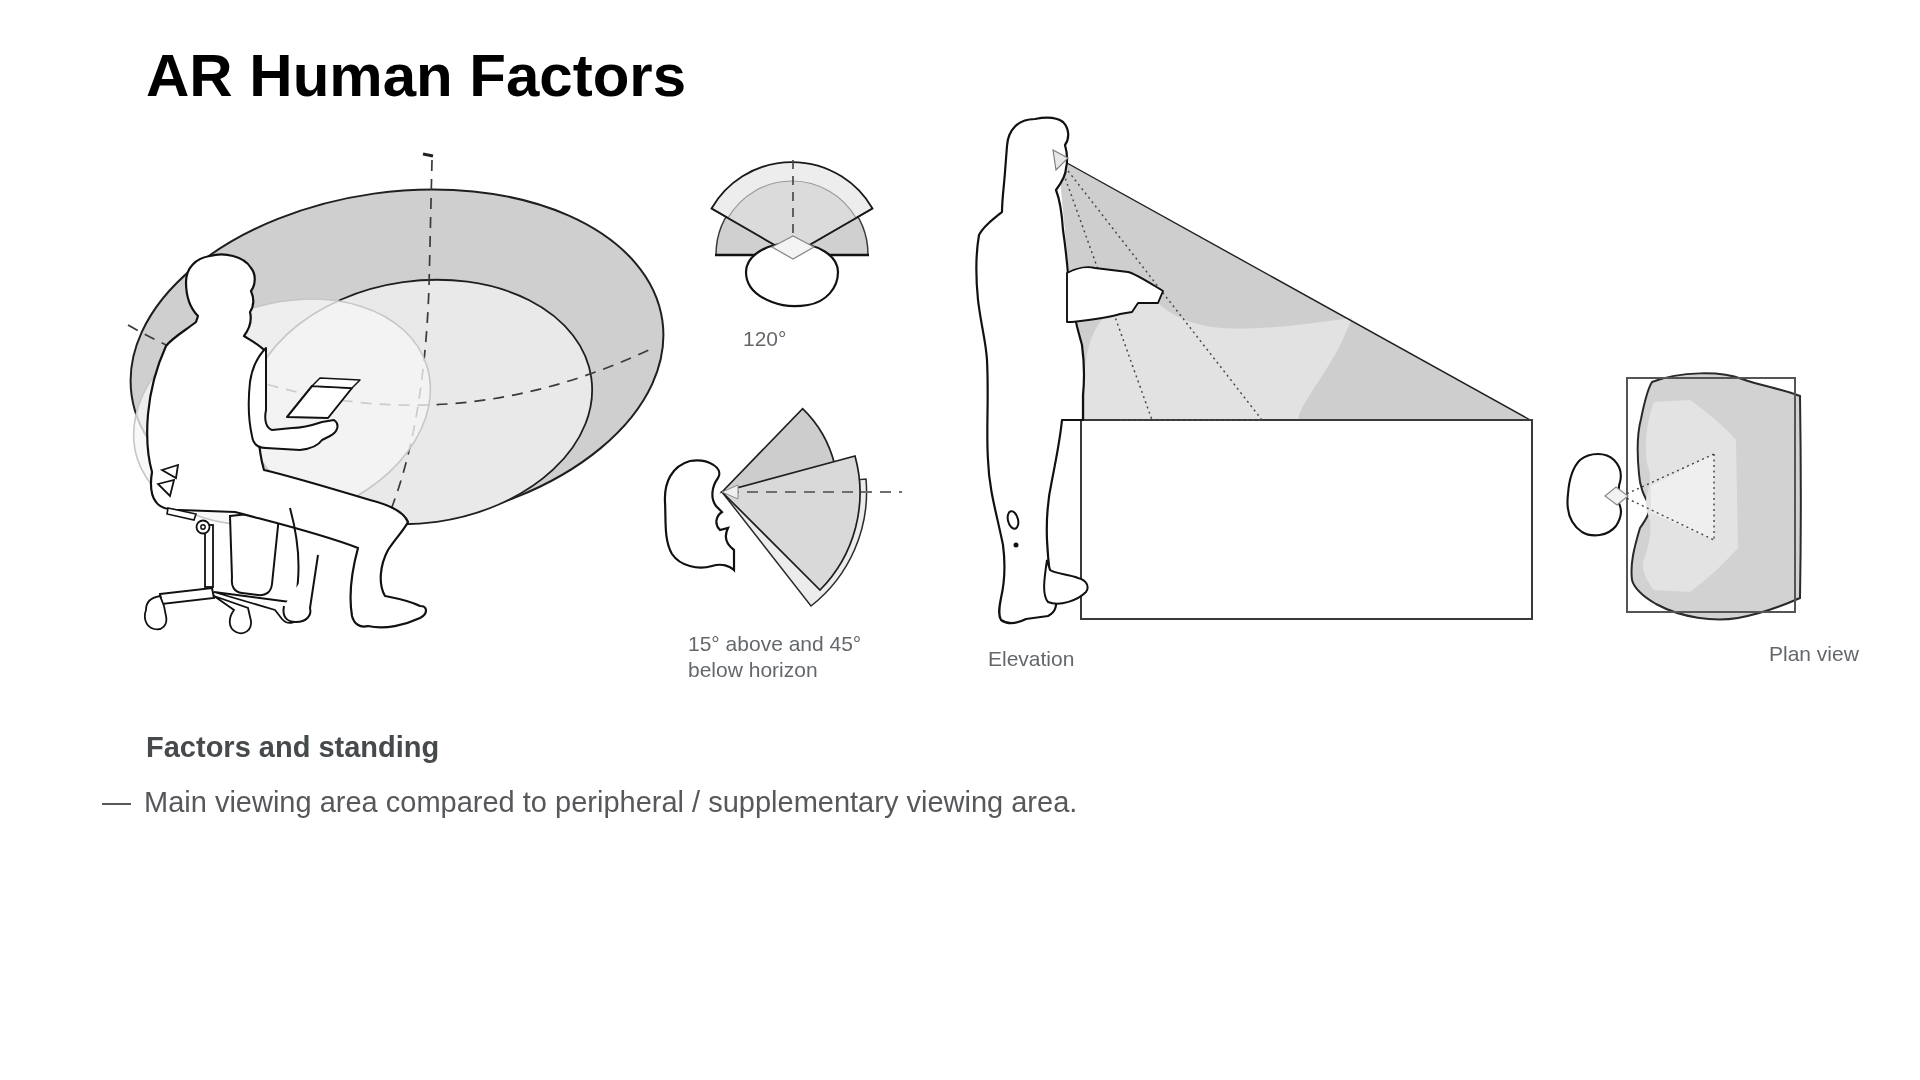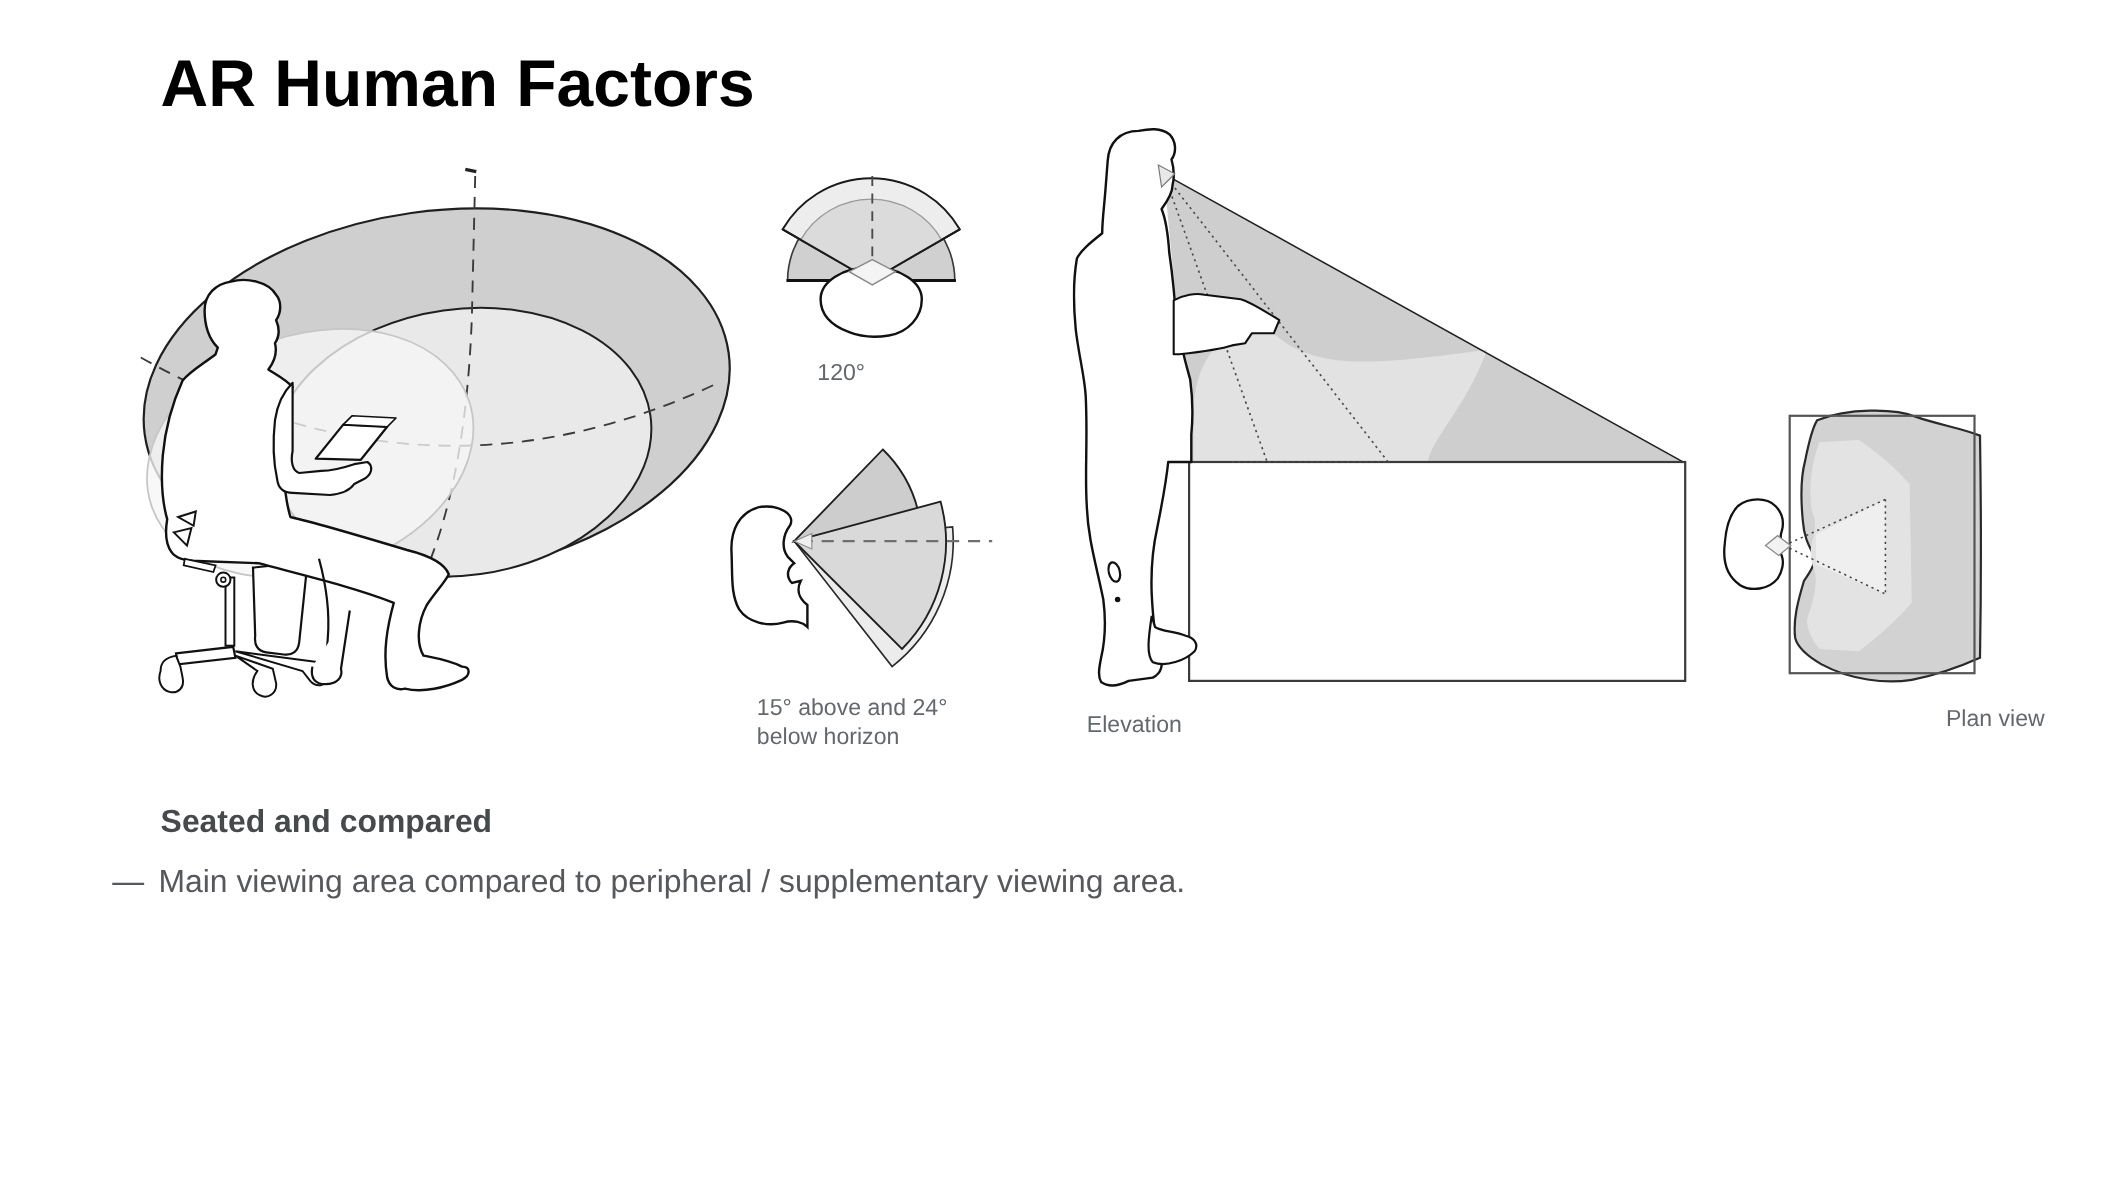--- a/index.html
+++ b/index.html
@@ -91,21 +91,21 @@
 <svg class="abs" style="left:650px;top:390px" width="260" height="225" viewBox="0 0 260 225">
   <path d="M 40,71 C 22,76 14,92 15,112 C 16,132 14,150 22,164 C 30,176 48,180 62,176
            C 72,173 80,176 84,180 L 84,160 C 76,154 74,146 78,138 L 70,140
            C 64,134 66,126 72,122 L 66,116 C 60,108 62,96 68,88 C 74,78 58,68 40,71 Z" fill="#ffffff" stroke="#111" stroke-width="2.2"></path>
   <path d="M 72,102 L 216,89 A 145,145 0 0 1 161,216 Z" fill="#ececec" stroke="#2a2a2a" stroke-width="1.5"></path>
   <path d="M 72,102 L 152.6,18.6 A 116,116 0 0 1 184.5,73.9 Z" fill="#cdcdcd" stroke="#1f1f1f" stroke-width="1.7"></path>
   <path d="M 72,102 L 205,66 A 138,138 0 0 1 170,200 Z" fill="#d9d9d9" stroke="#1f1f1f" stroke-width="1.7"></path>
   <path d="M 78,102 L 252,102" stroke="#6f6f6f" stroke-width="2" stroke-dasharray="11 8"></path>
   <path d="M 72,102 L 88,95 L 88,109 Z" fill="#efefef" stroke="#8a8a8a" stroke-width="1"></path>
 </svg>
-<div class="abs fig-label lbl-side">15° above and 24° below horizon</div>
+<div class="abs fig-label lbl-side">15° above and 45° below horizon</div>
 
 <svg class="abs" style="left:975px;top:110px" width="585" height="530" viewBox="0 0 585 530">
   <g>
     <path d="M 83,48 L 557,311 L 108,311 Z" fill="#cecece"></path>
     <path d="M 110,311 L 110,258 C 115,215 130,195 175,186 C 215,226 260,224 377,208
              C 357,262 325,290 323,311 Z" fill="#e2e2e2"></path>
     <path d="M 83,48 L 557,311" stroke="#1f1f1f" stroke-width="1.4"></path>
   </g>
   <rect x="106" y="310" width="451" height="199" fill="#ffffff" stroke="#3a3a3a" stroke-width="2"></rect>
   <g stroke="#4a4a4a" stroke-width="1.5" stroke-dasharray="2 3.5" fill="none">
@@ -157,17 +157,17 @@
     <path d="M 154,94 L 154,180"></path>
   </g>
   <path d="M 20,100 C 30,92 46,92 54,100 C 60,106 62,114 60,122
            C 58,128 58,132 62,134 C 58,139 58,142 60,146
            C 62,152 60,160 56,166 C 48,176 32,178 22,172
            C 10,164 6,150 8,134 C 9,120 12,108 20,100 Z" fill="#ffffff" stroke="#111" stroke-width="2.1"></path>
   <path d="M 45,136 L 56,127 L 68,136 L 57,145 Z" fill="#f2f2f2" stroke="#8a8a8a" stroke-width="1.2"></path>
 </svg>
 <div class="abs fig-label lbl-plan">Plan view</div>
 
-<div class="abs section-heading">Seated and compared</div>
+<div class="abs section-heading">Factors and standing</div>
 <div class="abs bullet-line">
   <span class="marker">—</span>
   <span>Main viewing area compared to peripheral / supplementary viewing area.</span>
 </div>
 
 </body></html>

